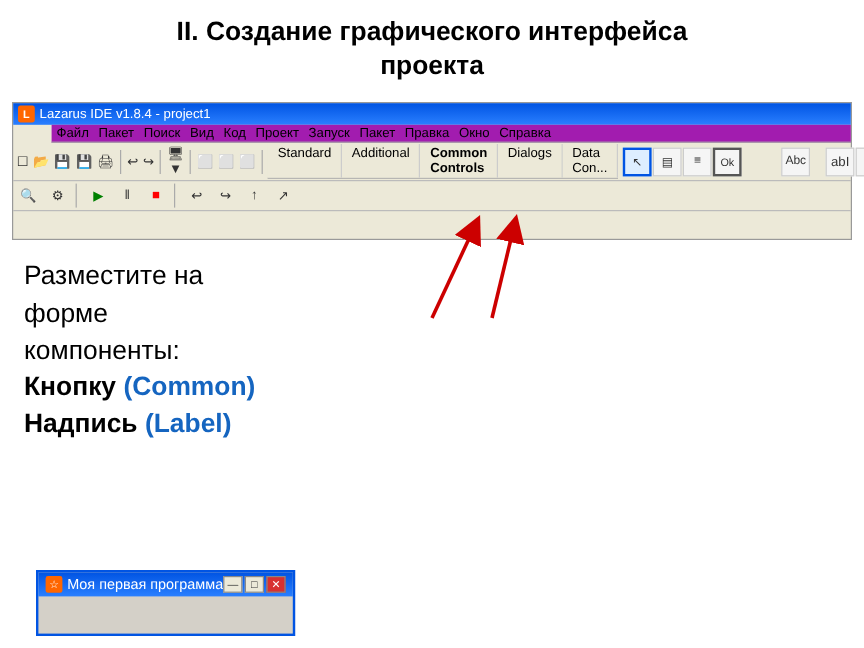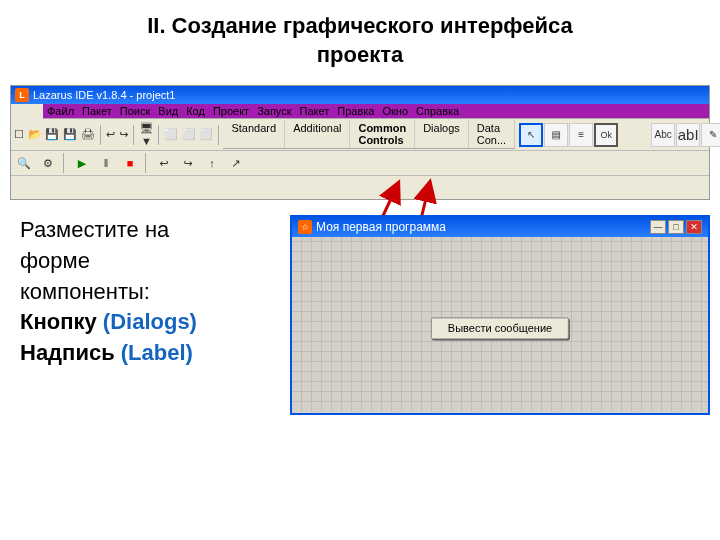--- a/index.html
+++ b/index.html
@@ -137,20 +137,21 @@
 
     
     .bottom-area {
       position: absolute;
       top: 205px;
       left: 10px;
       right: 10px;
       bottom: 10px;
       display: flex;
       align-items: flex-start;
+      flex-direction: column;
     }
 
     
     .instruction-text {
       flex: 0 0 260px;
       font-size: 22px;
       line-height: 1.4;
       padding: 10px 10px;
     }
     .instruction-text .bold {
@@ -322,21 +323,21 @@
         <span class="palette-tab highlighted">Common Controls</span>
         <span class="palette-tab">Dialogs</span>
         <span class="palette-tab">Data Con...</span>
       </div>
       <div class="palette-icons">
         <div class="pal-icon selected">↖</div>
         <div class="pal-icon">▤</div>
         <div class="pal-icon">≡</div>
         <div class="pal-icon" style="font-size:9px;border:2px solid #555;">Ok</div>
         <div class="pal-icon" style="font-size:10px;margin-left:32px;">Abc</div>
-        <div class="pal-icon" style="font-size:15px;">abI</div>
+        <div class="pal-icon" style="font-size:11px;margin-left:12px;">abI</div>
         <div class="pal-icon" style="font-size:10px;">✎</div>
         <div class="pal-icon" style="font-size:9px;">on</div>
         <div class="pal-icon">☑</div>
         <div class="pal-icon">●</div>
         <div class="pal-icon">≡</div>
       </div>
     </div>
   </div>
 
   <div class="ide-toolbar-row">
@@ -369,34 +370,31 @@
   </svg>
 </div>
 
 <div class="bottom-area">
 
   <div class="instruction-text">
     <span>Разместите на</span><br>
     <span>форме</span><br>
     <span>компоненты:</span><br>
     <span class="bold">Кнопку</span>
-    <span class="blue">(Dialogs)</span><br>
+    <span class="blue">(Common)</span><br>
     <span class="bold">Надпись</span>
     <span class="blue">(Label)</span>
   </div>
 
   <div class="form-window">
     <div class="form-titlebar">
       <div class="form-titlebar-left">
         <span class="form-titlebar-icon">☆</span>
         <span>Моя первая программа</span>
       </div>
       <div class="form-titlebar-controls">
         <button class="win-btn">—</button>
         <button class="win-btn">□</button>
         <button class="win-btn close-btn">✕</button>
       </div>
     </div>
-    <div class="form-body">
-      <button class="form-button">Вывести сообщение</button>
-    </div>
   </div>
 </div>
 
 </body></html>

